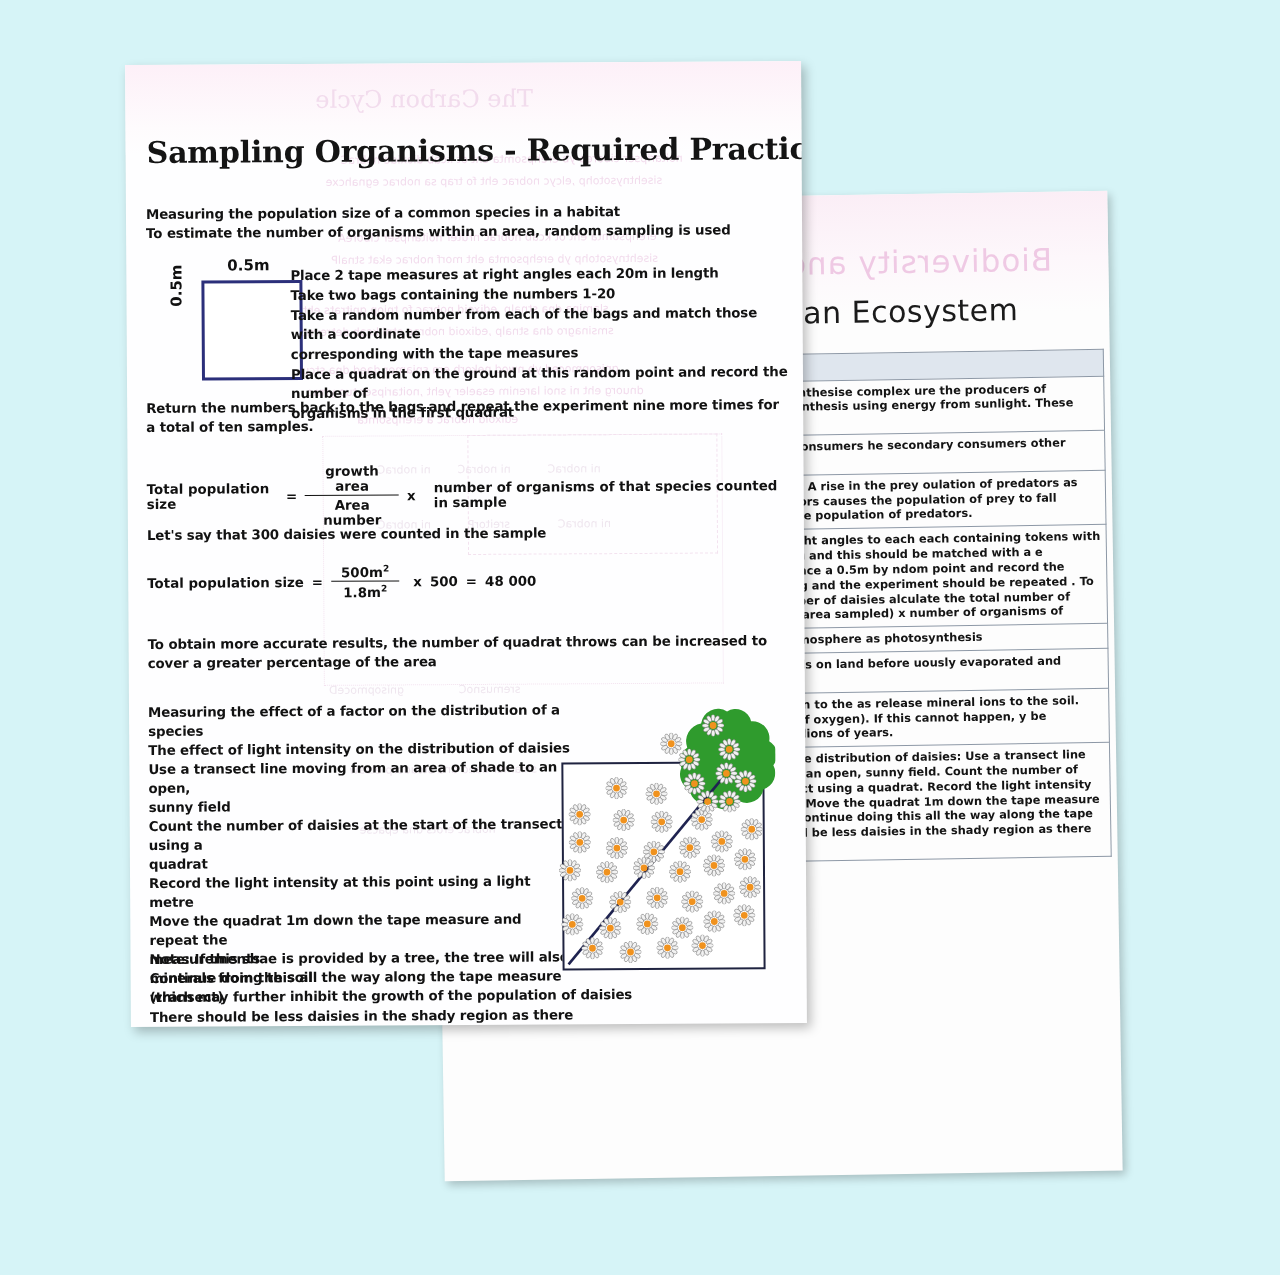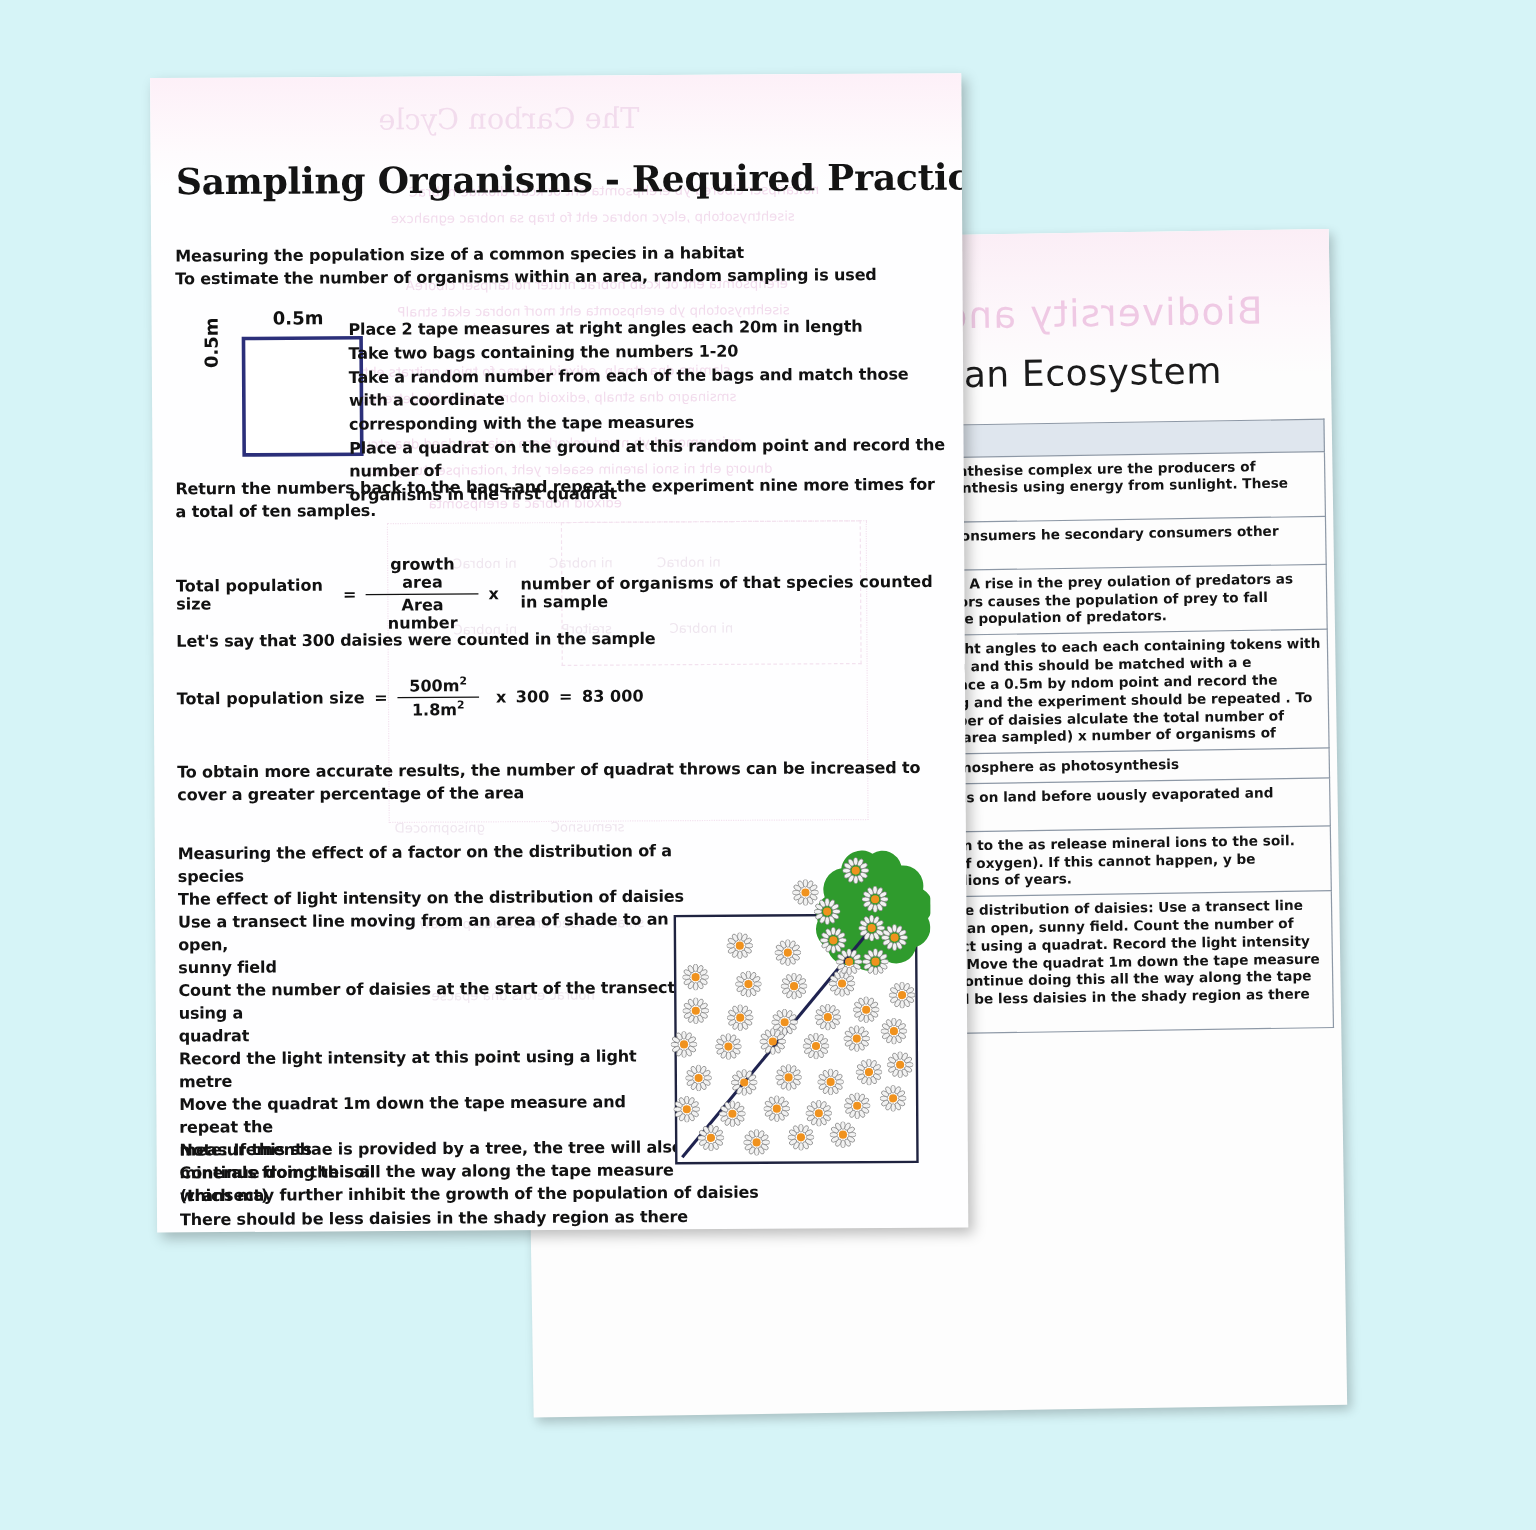--- a/index.html
+++ b/index.html
@@ -313,23 +313,23 @@
 
     <div id="p1-calc" style="font-family:'DejaVu Sans',sans-serif;font-weight:700;font-size:13.4px;">
       <div class="fr-row">
         <span>Total population size</span>
         <span>=</span>
         <span class="frac">
           <span class="num"><span>500m</span><sup>2</sup></span>
           <span class="den"><span>1.8m</span><sup>2</sup></span>
         </span>
         <span style="margin-left:6px;">x</span>
-        <span>300</span>
+        <span>500</span>
         <span>=</span>
-        <span>83 000</span>
+        <span>48 000</span>
       </div>
     </div>
 
     <div id="p1-accurate" class="hw">To obtain more accurate results, the number of quadrat throws can be increased to cover a greater percentage of the area</div>
 
     <div id="p1-sec2">
       <div class="hw b line">Measuring the effect of a factor on the distribution of a species</div>
       <div class="hw line">The effect of light intensity on the distribution of daisies</div>
       <div class="hw line">Use a transect line moving from an area of shade to an open,</div>
       <div class="hw line">sunny field</div>

